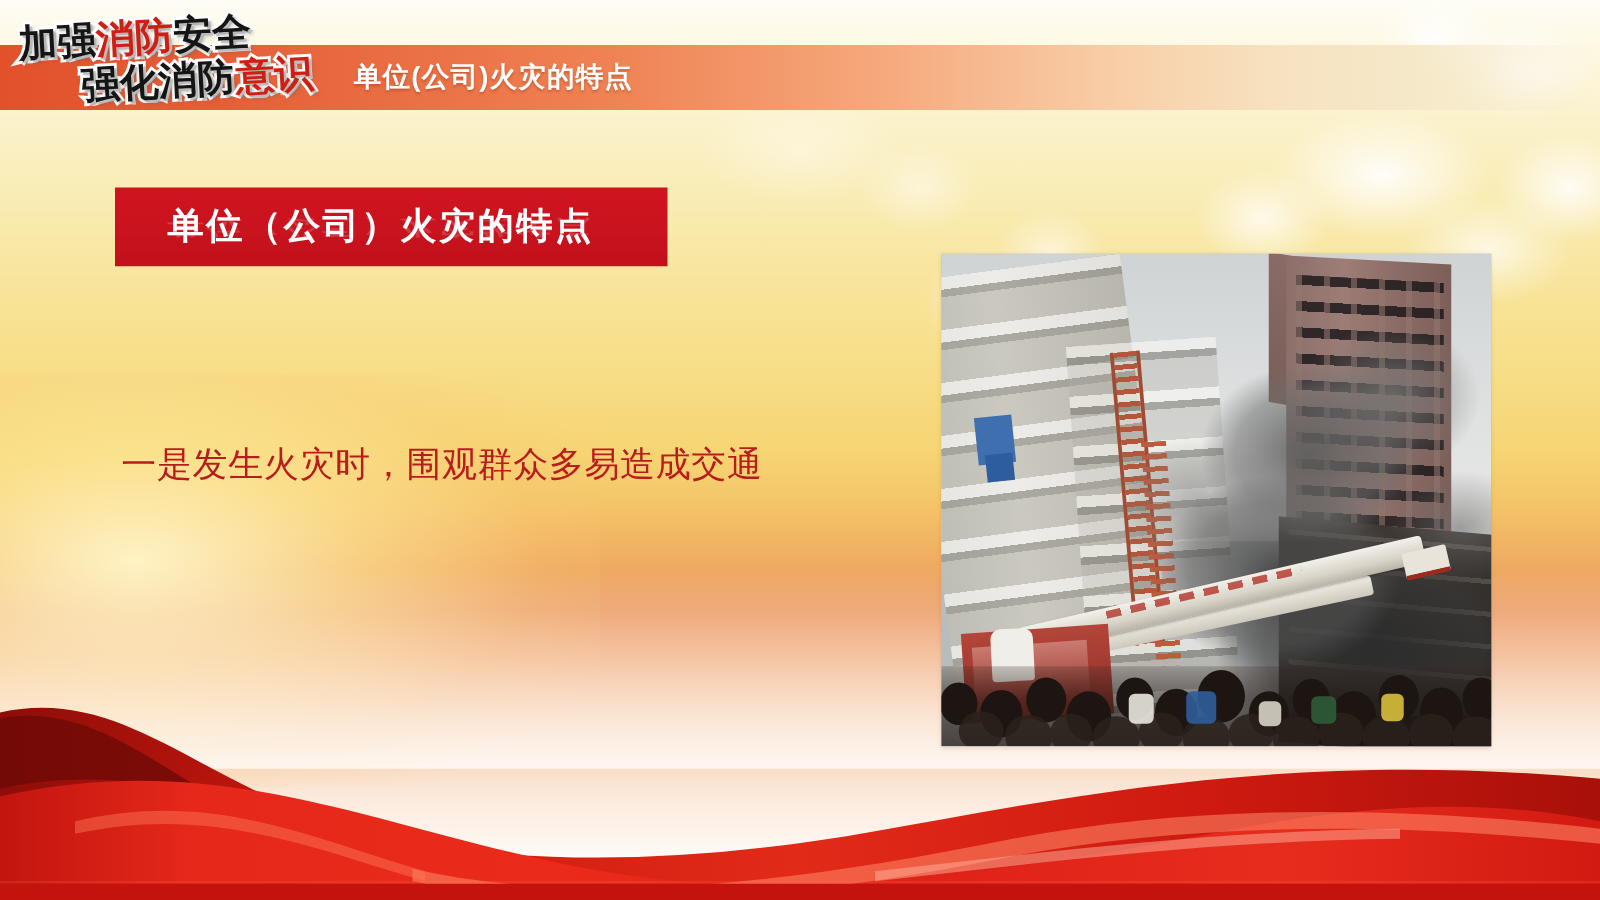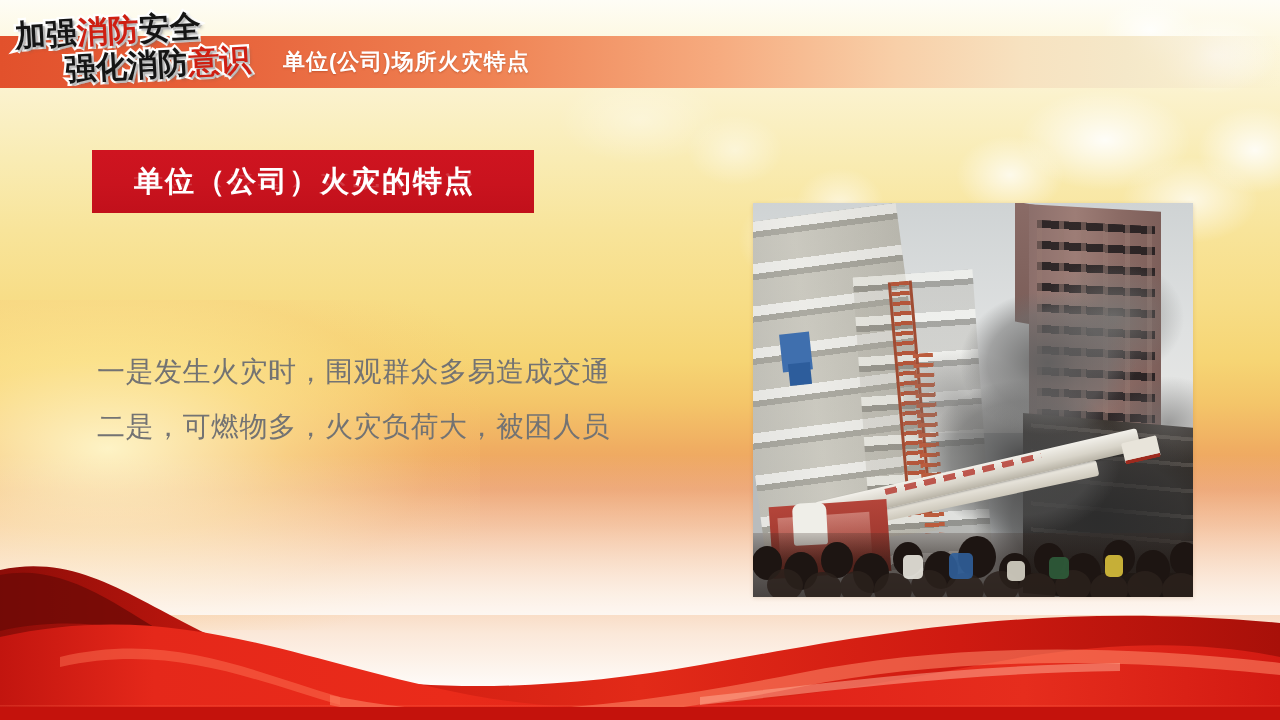--- a/index.html
+++ b/index.html
@@ -120,21 +120,21 @@
   
   .subheading {
     position:absolute; left:97px; top:252px;
     font-size:28px; font-weight:bold; color:#c8111c;
     letter-spacing:1px; line-height:40px; white-space:nowrap;
   }
 
   
   .body-copy {
     position:absolute; left:97px; top:344px; width:620px;
-    font-size:28px; color:#737373; line-height:55px;
+    font-size:28px; color:#b91c1c; line-height:55px;
     letter-spacing:0.5px;
   }
   .body-copy p { white-space:nowrap; }
 
   
   .photo {
     position:absolute; left:753px; top:203px; width:440px; height:394px;
     overflow:hidden; background:#b9bcbd;
     box-shadow:0 1px 4px rgba(120,80,40,.18);
   }
@@ -221,39 +221,38 @@
 <body>
 
 <div id="slide">
 
   <div class="bg-sky"></div>
   <div class="bg-clouds"></div>
   <div class="bg-sun"></div>
   <div class="bg-haze"></div>
 
   <div class="header-band"></div>
-  <div class="header-title">单位(公司)场所火灾特点</div>
+  <div class="header-title">单位(公司)火灾的特点</div>
 
   <div class="logo">
     <div class="logo-line l1">
       <span class="lg-k">加强</span><span class="lg-r">消防</span><span class="lg-k">安全</span>
     </div>
     <div class="logo-line l2">
       <span class="lg-k">强化消防</span><span class="lg-r">意识</span>
     </div>
   </div>
 
   <div class="section-banner"></div>
   <div class="section-banner-refl">单位（公司）火灾的特点</div>
   <div class="section-banner-text">单位（公司）火灾的特点</div>
 
 
   <div class="body-copy">
     <p>一是发生火灾时，围观群众多易造成交通</p>
-    <p>二是，可燃物多，火灾负荷大，被困人员</p>
   </div>
 
   <div class="photo">
     <div class="ph ph-sky"></div>
     <div class="ph ph-tower-top"></div>
     <div class="ph ph-tower"></div>
     <div class="ph ph-tower-win"></div>
     <div class="ph ph-tower-col"></div>
     <div class="ph ph-lbld"></div>
     <div class="ph ph-lbld-f"></div>

